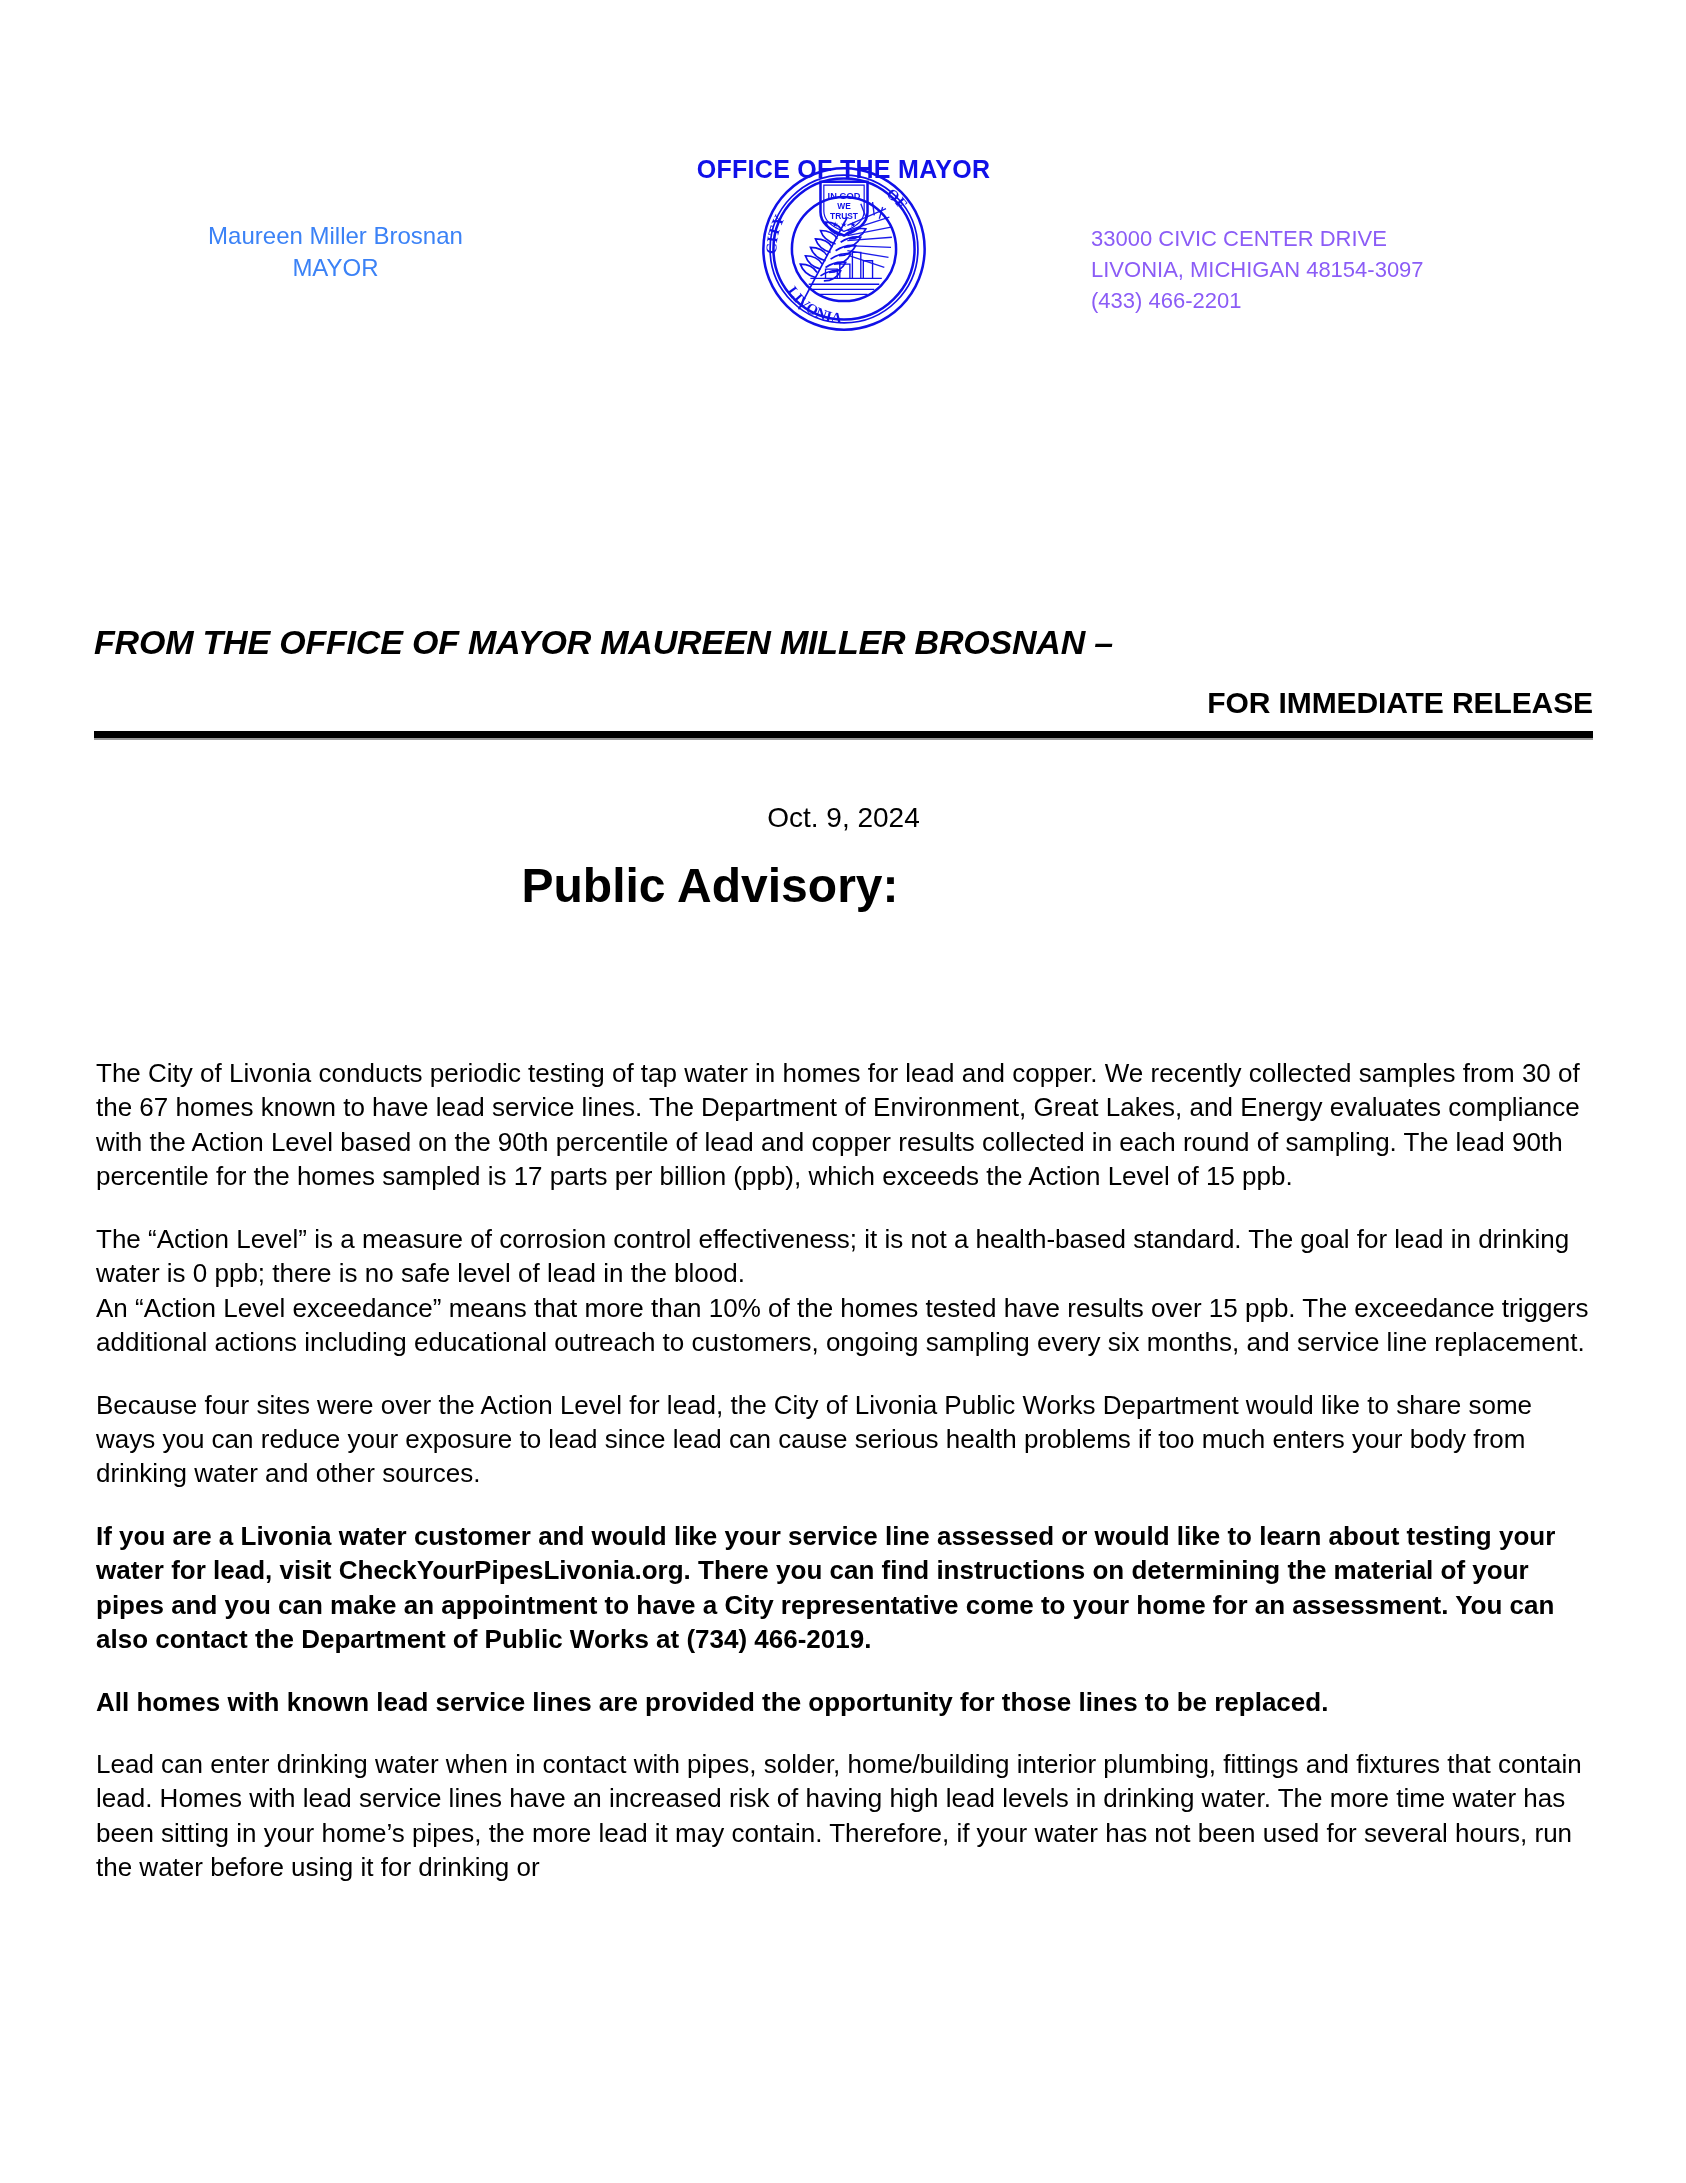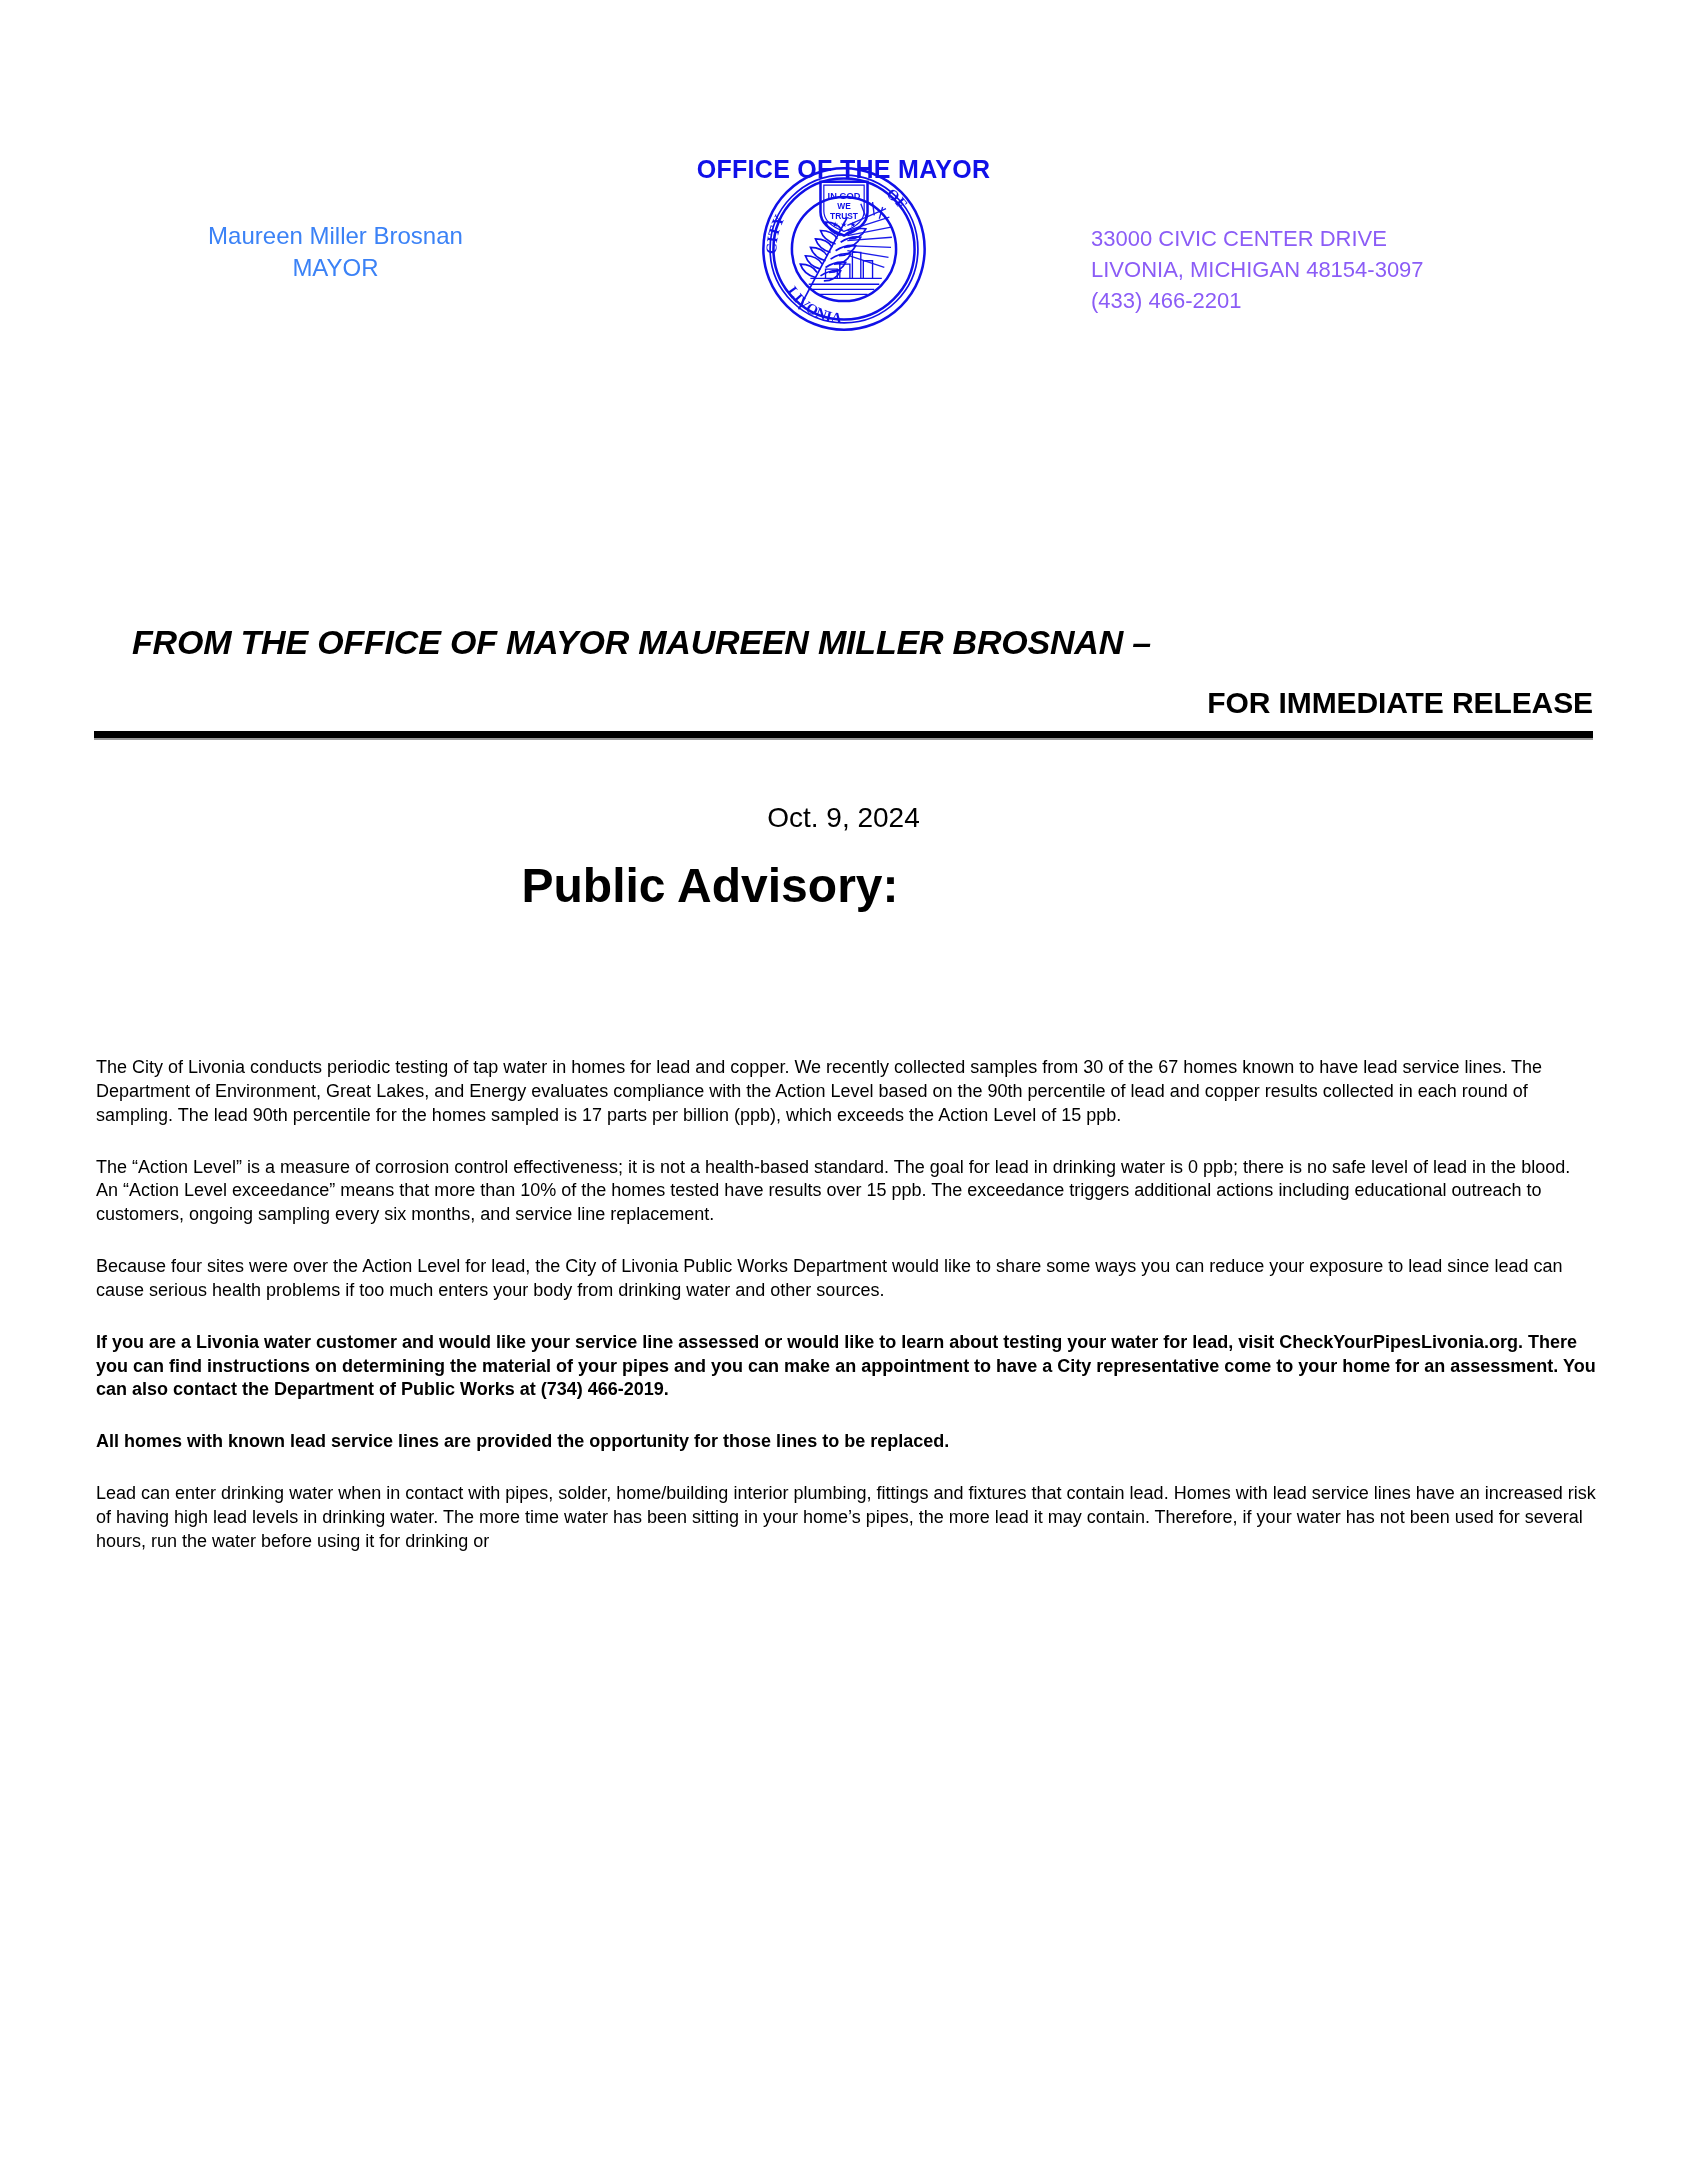--- a/index.html
+++ b/index.html
@@ -82,21 +82,20 @@
     top: 623px;
     left: 94px;
     width: 1499px;
   }
   .from-line {
     font-size: 34px;
     font-weight: bold;
     font-style: italic;
     letter-spacing: -0.2px;
     white-space: nowrap;
-    margin-left: 38px;
   }
   .immediate-line {
     margin-top: 23.5px;
     text-align: right;
     font-size: 30px;
     font-weight: bold;
     letter-spacing: -0.1px;
   }
   .rule {
     margin-top: 11.8px;
@@ -127,21 +126,21 @@
   }
   .doc-title .t1 { display: block; }
   .doc-title .t2 { display: block; }
 
   
   .body-copy {
     position: absolute;
     top: 1056px;
     left: 96px;
     width: 1500px;
-    font-size: 18px;
+    font-size: 26px;
     line-height: 1.325;
   }
   .body-copy p {
     margin: 0 0 28px 0;
   }
   .body-copy p.tight {
     margin-bottom: 0;
   }
   .body-copy p.bold {
     font-weight: bold;

